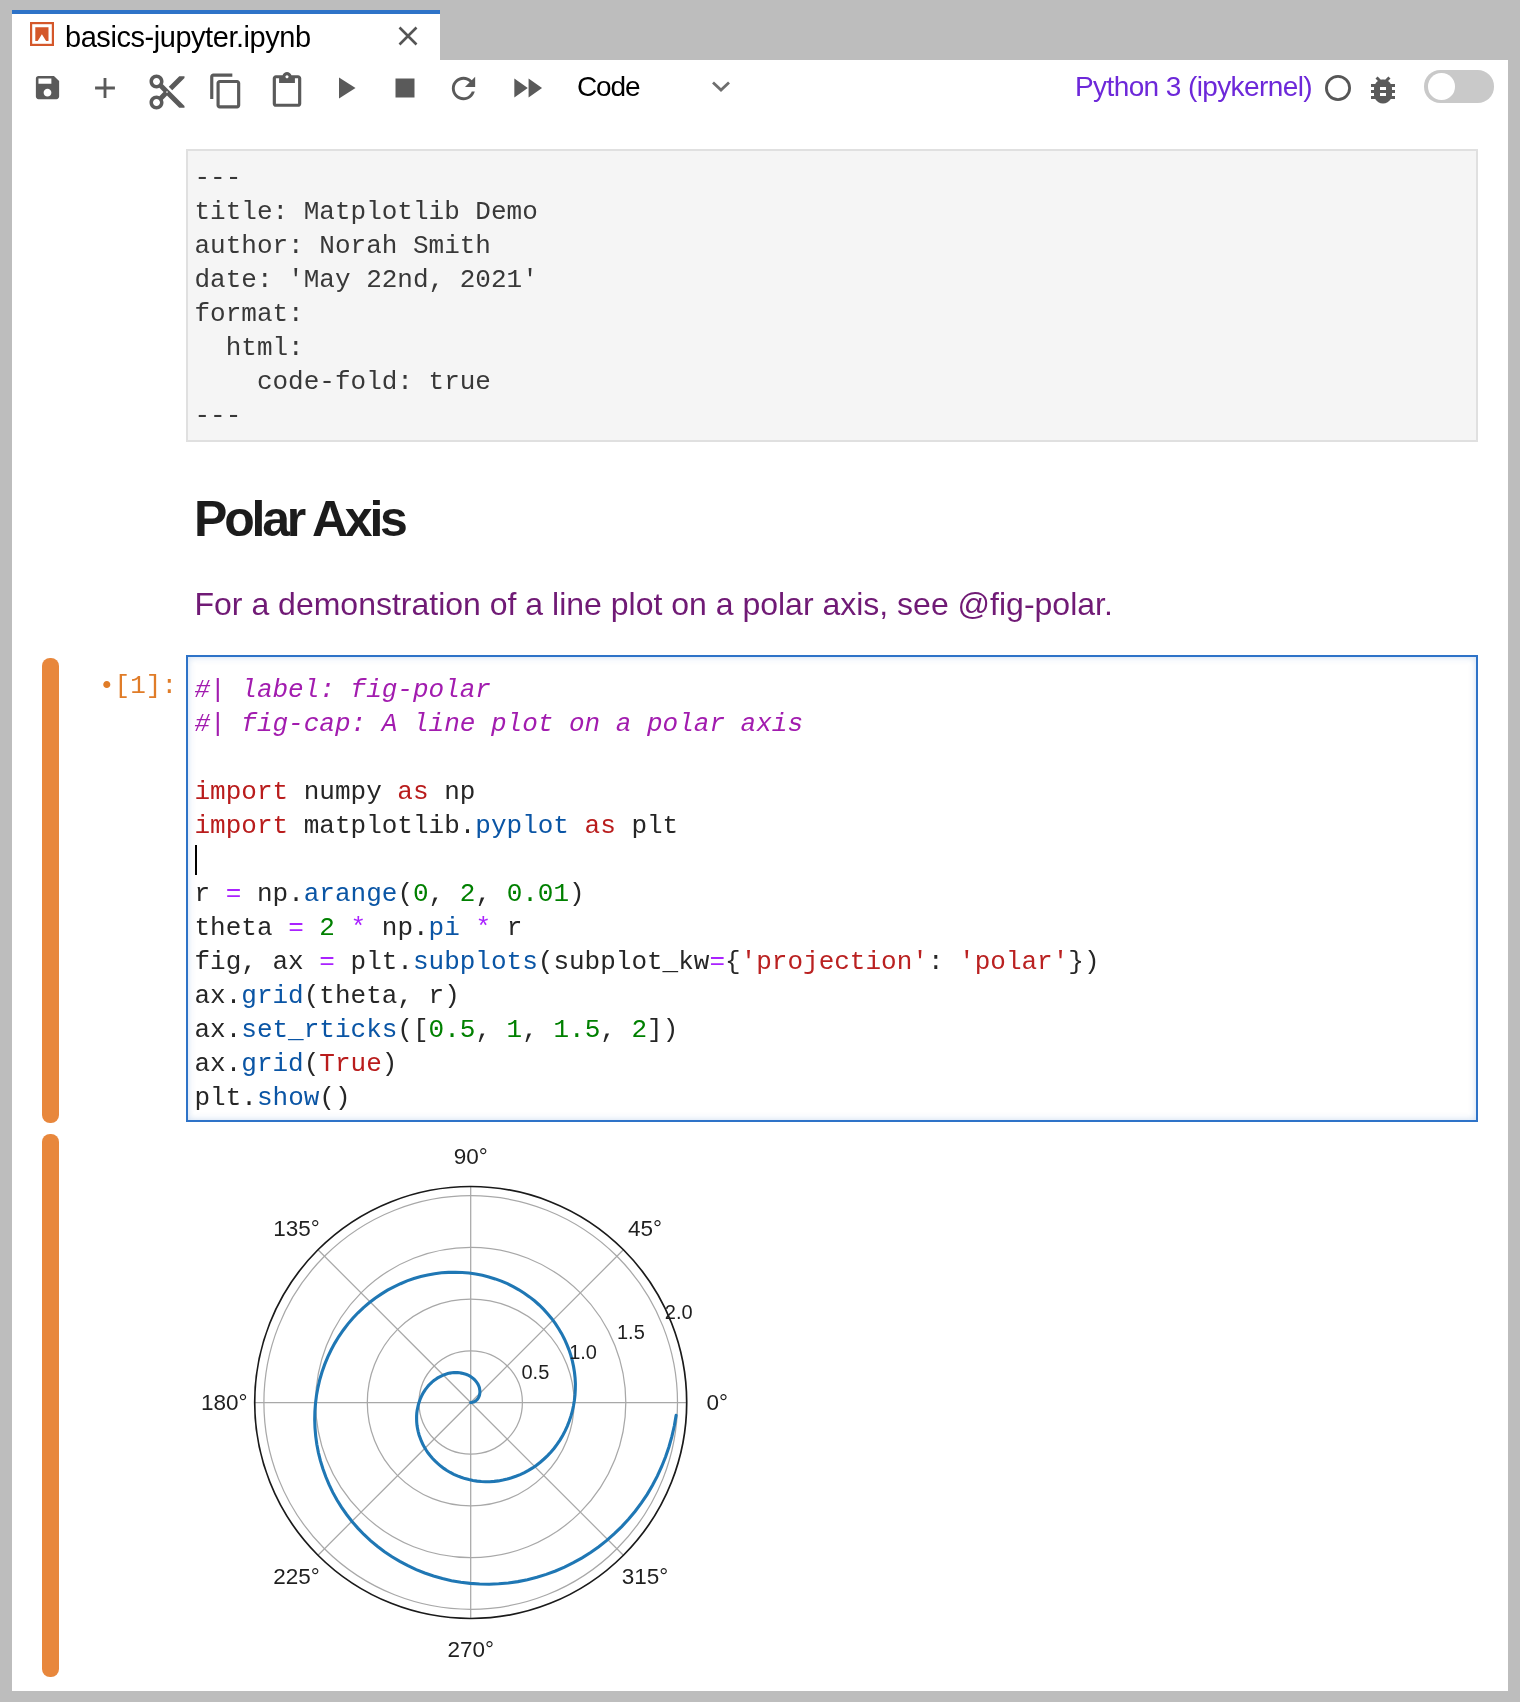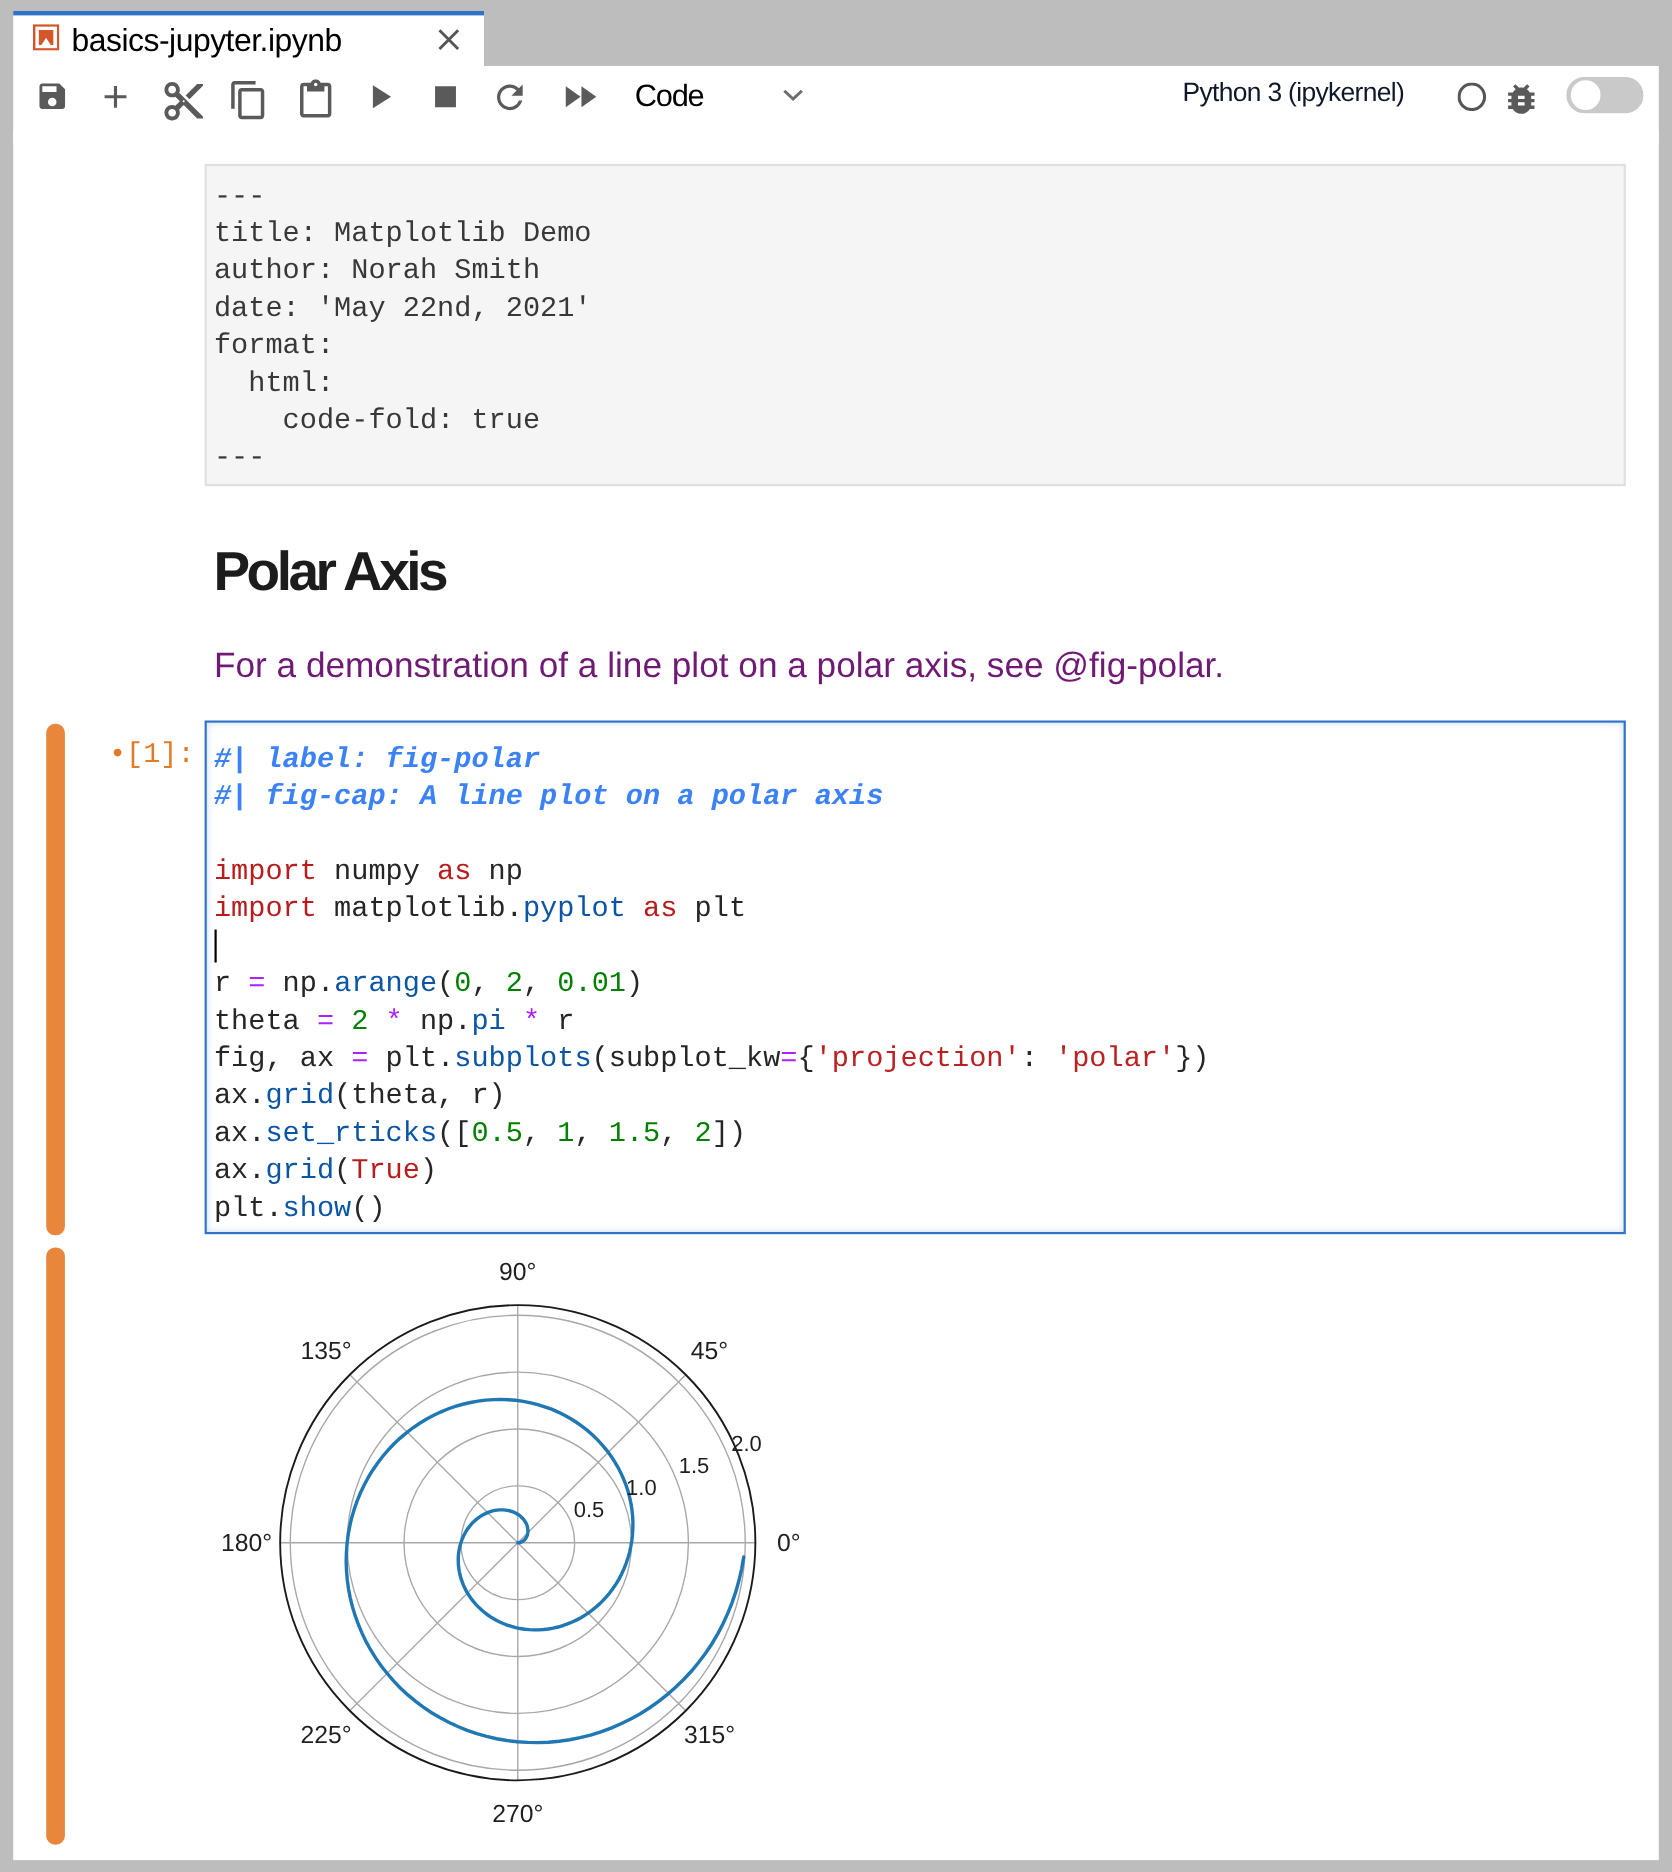--- a/index.html
+++ b/index.html
@@ -11,21 +11,21 @@
 #tabtitle { position:absolute; left:53px; top:6.8px; font-size:29px; color:#000; letter-spacing:-0.45px; }
 #rawcell { position:absolute; left:186px; top:149px; width:1292px; height:293px; background:#f5f5f5; border:2px solid #e0e0e0;
   font-family:"Liberation Mono",monospace; font-size:26px; line-height:34px; color:#383838; padding:10px 0 0 6.5px; white-space:pre; }
 #h1 { position:absolute; left:194px; top:489.7px; font-size:50px; font-weight:bold; color:#1c1c1c; letter-spacing:-3.2px; }
 #para { position:absolute; left:194.5px; top:586px; font-size:32px; color:#701a75; }
 #codecell { position:absolute; left:186px; top:655px; width:1292px; height:467px; background:#fff;
   border:2px solid #2e73c8; box-shadow: inset 0 0 7px rgba(46,115,200,0.25); }
 #code { position:absolute; left:6.5px; top:16px; font-family:"Liberation Mono",monospace; font-size:26px; line-height:34px; color:#262626; white-space:pre; }
 #prompt { position:absolute; left:40px; top:671px; width:137px; text-align:right; font-family:"Liberation Mono",monospace; font-size:26px; color:#e07c28; }
 .obar { position:absolute; left:42px; width:16.5px; background:#e8873c; border-radius:8px; }
-.cm { color:#3b82f6; font-style:italic;font-weight:bold; }
+.cm { color:#a21caf; font-style:italic; }
 .kw { color:#b91c1c; font-weight:normal; }
 .pr { color:#0a55a5;margin-top:48px; }
 .op { color:#aa22ff; }
 .nu { color:#008000; }
 .st { color:#ba2121; }
 .cur { border-left:2px solid #000; }
 #plotsvg { position:absolute; left:0; top:0; }
 #plotsvg text.rl { font-size:20px; }
 #plotsvg text { font-family:"Liberation Sans",sans-serif; font-size:22.5px; fill:#1f1f1f; }
 </style></head>
@@ -65,21 +65,21 @@
 <svg class="ic" style="left:433.5px;top:10.5px" width="35" height="35" viewBox="0 0 24 24">
       <path d="M17.65 6.35C16.2 4.9 14.21 4 12 4c-4.42 0-7.99 3.58-7.99 8s3.57 8 7.99 8c3.73 0 6.84-2.55 7.73-6h-2.08c-.82 2.33-3.04 4-5.65 4-3.31 0-6-2.69-6-6s2.69-6 6-6c1.66 0 3.14.69 4.22 1.78L13 11h7V4l-2.35 2.35z"></path>
     </svg>
 <svg class="ic" style="left:495.5px;top:9px" width="38" height="38" viewBox="0 0 24 24">
       <path d="M4 18l8.5-6L4 6v12zm9-12v12l8.5-6L13 6z"></path>
     </svg>
   <div class="abs" style="left:565px;top:10.7px;font-size:28px;color:#000;letter-spacing:-1.1px">Code</div>
   <svg class="abs" style="left:697px;top:14px" width="24" height="24" viewBox="0 0 24 24">
       <path d="M4 8.5 L12 16 L20 8.5" stroke="#6e6e6e" stroke-width="2.8" fill="none"></path>
     </svg>
-  <div class="abs" style="left:1063px;top:10.7px;font-size:24px;color:#0f172a;letter-spacing:-0.6px">Python 3 (ipykernel)</div>
+  <div class="abs" style="left:1063px;top:10.7px;font-size:28px;color:#6d28d9;letter-spacing:-0.6px">Python 3 (ipykernel)</div>
   <svg class="abs" style="left:1313.4px;top:14.5px" width="26" height="26" viewBox="0 0 26 26">
       <circle cx="13" cy="13" r="11.6" fill="none" stroke="#565656" stroke-width="2.8"></circle>
     </svg>
   <svg class="ic" style="left:1353px;top:12px" width="36" height="36" viewBox="0 0 24 24">
       <path d="M20 8h-2.81c-.45-.78-1.07-1.45-1.82-1.96L17 4.41 15.59 3l-2.17 2.17C12.96 5.06 12.49 5 12 5c-.49 0-.96.06-1.41.17L8.41 3 7 4.41l1.62 1.63C7.88 6.55 7.26 7.22 6.81 8H4v2h2.09c-.05.33-.09.66-.09 1v1H4v2h2v1c0 .34.04.67.09 1H4v2h2.81c1.04 1.79 2.97 3 5.19 3s4.15-1.21 5.19-3H20v-2h-2.09c.05-.33.09-.66.09-1v-1h2v-2h-2v-1c0-.34-.04-.67-.09-1H20V8zm-6 8h-4v-2h4v2zm0-4h-4v-2h4v2z"></path>
     </svg>
   <div class="abs" style="left:1412px;top:10px;width:70px;height:32.5px;border-radius:16.3px;background:#c9c9c9">
     <div class="abs" style="left:4px;top:3px;width:26.5px;height:26.5px;border-radius:13.3px;background:#fff"></div>
   </div>
 </div>

